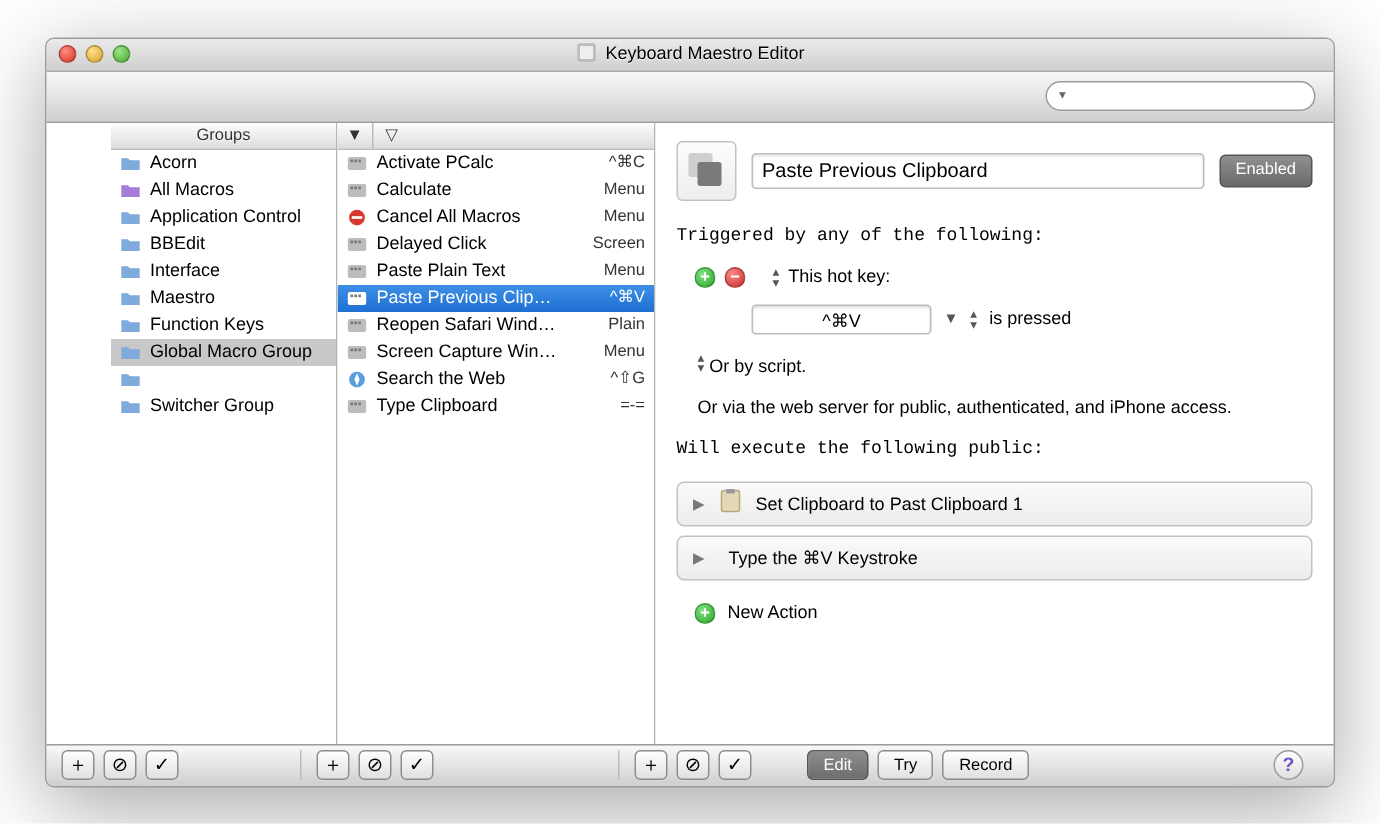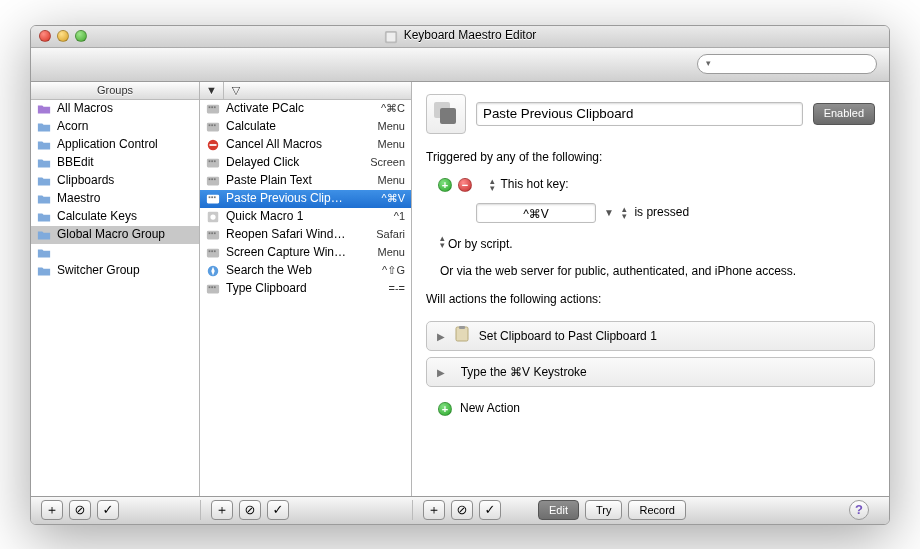--- a/index.html
+++ b/index.html
@@ -40,21 +40,21 @@
     background: linear-gradient(#eaeaea,#cfcfcf);
     border-bottom: 1px solid #aaa;
     display:flex; align-items:center;
     position:relative;
   }
   .traffic { position:absolute; left:8px; top:4px; display:flex; gap:6px; }
   .tl { width:12px; height:12px; border-radius:50%; border:1px solid rgba(0,0,0,.25); }
   .tl.red{background:radial-gradient(circle at 35% 30%,#ff8d82,#d83526);}
   .tl.yel{background:radial-gradient(circle at 35% 30%,#ffe08a,#d8a126);}
   .tl.grn{background:radial-gradient(circle at 35% 30%,#9de68a,#45a82f);}
-  .title-center { margin:0 auto; display:flex; align-items:flex-end; gap:6px; font-size:12px; text-shadow:0 1px 0 #fff; }
+  .title-center { margin:0 auto; display:flex; align-items:flex-start; gap:6px; font-size:12px; text-shadow:0 1px 0 #fff; }
   .app-icon { width:14px; height:14px; }
   .toolbar {
     height: 34px;
     background: linear-gradient(var(--toolbar-a),var(--toolbar-b));
     border-bottom:1px solid #9b9b9b;
     display:flex; align-items:center; justify-content:flex-end;
     padding: 0 12px;
   }
   .search {
     width: 180px; height:20px;
@@ -63,21 +63,21 @@
   }
   .search svg { width:12px; height:12px; fill:#888; }
   .search span.caret { color:#666; font-size:9px; margin:0 2px; }
   .search input { border:0; outline:0; flex:1; font:12px inherit; background:transparent; }
   .body { flex:1; display:flex; min-height:0; }
   .col {
     background: var(--panel-bg);
     border-right:1px solid var(--border);
     display:flex; flex-direction:column;
   }
-  .col.groups { width: 169px; }
+  .col.groups { width: 194px; padding-left: 43px; }
   .col.macros { width: 212px; }
   .col.detail { flex:1; border-right:none; padding: 12px 14px 0 14px; overflow:auto; }
   .colhead {
     height: 18px;
     background: linear-gradient(var(--header-a),var(--header-b));
     border-bottom:1px solid #bbb;
     display:flex; align-items:center;
     font-size:11px; color:#333;
     text-shadow:0 1px 0 #fff;
   }
@@ -117,21 +117,21 @@
   }
   .pill {
     height:22px; padding:0 10px;
     border-radius:4px;
     background: linear-gradient(#8f8f8f,#6a6a6a);
     color:#fff; font-size:11px;
     display:flex; align-items:center;
     border:1px solid #555;
     cursor:pointer;
   }
-  .section-title { margin: 2px 0 8px 0; font-size:12px; }
+  .section-title { margin: 2px 0 8px 0; font-size:12px;font-family:Liberation Mono, monospace; }
   .trigger-line { display:flex; align-items:center; gap:6px; margin: 4px 0 6px 12px; }
   .plus-dot, .minus-dot {
     width:14px; height:14px; border-radius:50%;
     display:inline-flex; align-items:center; justify-content:center;
     font-size:11px; font-weight:bold; color:#fff;
     border:1px solid rgba(0,0,0,.2);
   }
   .plus-dot { background: radial-gradient(circle at 35% 30%, #7fe07f, #2ba62b); }
   .minus-dot { background: radial-gradient(circle at 35% 30%, #ff8a8a, #c42c2c); }
   .updown { display:inline-block; font-size:9px; line-height:7px; color:#555; text-align:center; cursor:pointer; }
@@ -217,60 +217,60 @@
   </div>
 
   <div class="body">
 
     <div class="col groups">
       <div class="colhead center">
         <span>Groups</span>
       </div>
       <div class="list" id="groups-list">
             <div class="row">
+              <span class="icon"><svg class="icon folder-icon" viewBox="0 0 16 16">
+                  <path d="M1 4h5l1.5 1.5H15V13H1z" fill="#7faadc" opacity="1"></path>
+                </svg></span>
+              <span class="label">Acorn</span>
+            </div>
+            <div class="row">
               <span class="icon"><svg class="icon" viewBox="0 0 16 16">
                   <path d="M1 4h5l1.5 1.5H15V13H1z" fill="#a47bd6"></path>
                 </svg></span>
               <span class="label">All Macros</span>
             </div>
             <div class="row">
               <span class="icon"><svg class="icon folder-icon" viewBox="0 0 16 16">
                   <path d="M1 4h5l1.5 1.5H15V13H1z" fill="#7faadc" opacity="1"></path>
                 </svg></span>
-              <span class="label">Acorn</span>
-            </div>
-            <div class="row">
-              <span class="icon"><svg class="icon folder-icon" viewBox="0 0 16 16">
-                  <path d="M1 4h5l1.5 1.5H15V13H1z" fill="#7faadc" opacity="1"></path>
-                </svg></span>
               <span class="label">Application Control</span>
             </div>
             <div class="row">
               <span class="icon"><svg class="icon folder-icon" viewBox="0 0 16 16">
                   <path d="M1 4h5l1.5 1.5H15V13H1z" fill="#7faadc" opacity="1"></path>
                 </svg></span>
               <span class="label">BBEdit</span>
             </div>
             <div class="row">
               <span class="icon"><svg class="icon folder-icon" viewBox="0 0 16 16">
                   <path d="M1 4h5l1.5 1.5H15V13H1z" fill="#7faadc" opacity="1"></path>
                 </svg></span>
-              <span class="label">Clipboards</span>
+              <span class="label">Interface</span>
             </div>
             <div class="row">
               <span class="icon"><svg class="icon folder-icon" viewBox="0 0 16 16">
                   <path d="M1 4h5l1.5 1.5H15V13H1z" fill="#7faadc" opacity="1"></path>
                 </svg></span>
               <span class="label">Maestro</span>
             </div>
             <div class="row">
               <span class="icon"><svg class="icon folder-icon" viewBox="0 0 16 16">
                   <path d="M1 4h5l1.5 1.5H15V13H1z" fill="#7faadc" opacity="1"></path>
                 </svg></span>
-              <span class="label">Calculate Keys</span>
+              <span class="label">Function Keys</span>
             </div>
             <div class="row g-selected">
               <span class="icon"><svg class="icon folder-icon" viewBox="0 0 16 16">
                   <path d="M1 4h5l1.5 1.5H15V13H1z" fill="#7faadc" opacity="1"></path>
                 </svg></span>
               <span class="label">Global Macro Group</span>
             </div>
             <div class="row">
               <span class="icon"><svg class="icon folder-icon" viewBox="0 0 16 16">
                   <path d="M1 4h5l1.5 1.5H15V13H1z" fill="#7faadc" opacity="1"></path>
@@ -348,35 +348,27 @@
                   <rect x="1" y="3" width="14" height="10" rx="1.5" fill="#fff"></rect>
                   <rect x="3" y="5" width="2" height="2" fill="#777"></rect>
                   <rect x="6" y="5" width="2" height="2" fill="#777"></rect>
                   <rect x="9" y="5" width="2" height="2" fill="#777"></rect>
                 </svg></span>
               <span class="label">Paste Previous Clipboard</span>
               <span class="badge">^⌘V</span>
             </div>
             <div class="row macro-row">
               <span class="icon"><svg class="icon" viewBox="0 0 16 16">
-                  <rect x="2" y="2" width="12" height="12" rx="1.5" fill="#c9c9c9"></rect>
-                  <circle cx="8" cy="8" r="3" fill="#fff"></circle>
-                </svg></span>
-              <span class="label">Quick Macro 1</span>
-              <span class="badge">^1</span>
-            </div>
-            <div class="row macro-row">
-              <span class="icon"><svg class="icon" viewBox="0 0 16 16">
                   <rect x="1" y="3" width="14" height="10" rx="1.5" fill="#bdbdbd"></rect>
                   <rect x="3" y="5" width="2" height="2" fill="#777"></rect>
                   <rect x="6" y="5" width="2" height="2" fill="#777"></rect>
                   <rect x="9" y="5" width="2" height="2" fill="#777"></rect>
                 </svg></span>
               <span class="label">Reopen Safari Windows</span>
-              <span class="badge">Safari</span>
+              <span class="badge">Plain</span>
             </div>
             <div class="row macro-row">
               <span class="icon"><svg class="icon" viewBox="0 0 16 16">
                   <rect x="1" y="3" width="14" height="10" rx="1.5" fill="#bdbdbd"></rect>
                   <rect x="3" y="5" width="2" height="2" fill="#777"></rect>
                   <rect x="6" y="5" width="2" height="2" fill="#777"></rect>
                   <rect x="9" y="5" width="2" height="2" fill="#777"></rect>
                 </svg></span>
               <span class="label">Screen Capture Window</span>
               <span class="badge">Menu</span>
@@ -432,21 +424,21 @@
         <span class="updown">▴<br>▾</span>
         <span>is pressed</span>
       </div>
 
       <div class="para">
         <span class="updown">▴<br>▾</span>
         <span>Or by script.</span>
       </div>
       <div class="para">Or via the web server for public, authenticated, and iPhone access.</div>
 
-      <div class="section-title">Will actions the following actions:</div>
+      <div class="section-title">Will execute the following public:</div>
 
       <div id="actions-list">
             <div class="action-item">
               <span class="tri">▶</span>
               <span><svg class="a-icon" viewBox="0 0 18 18">
                   <rect x="3" y="2" width="12" height="14" rx="1.5" fill="#e3d9b7" stroke="#b6a97a"></rect>
                   <rect x="6" y="1" width="6" height="3" rx="1" fill="#999"></rect>
                 </svg></span>
               <span>Set Clipboard to Past Clipboard 1</span>
             </div>

